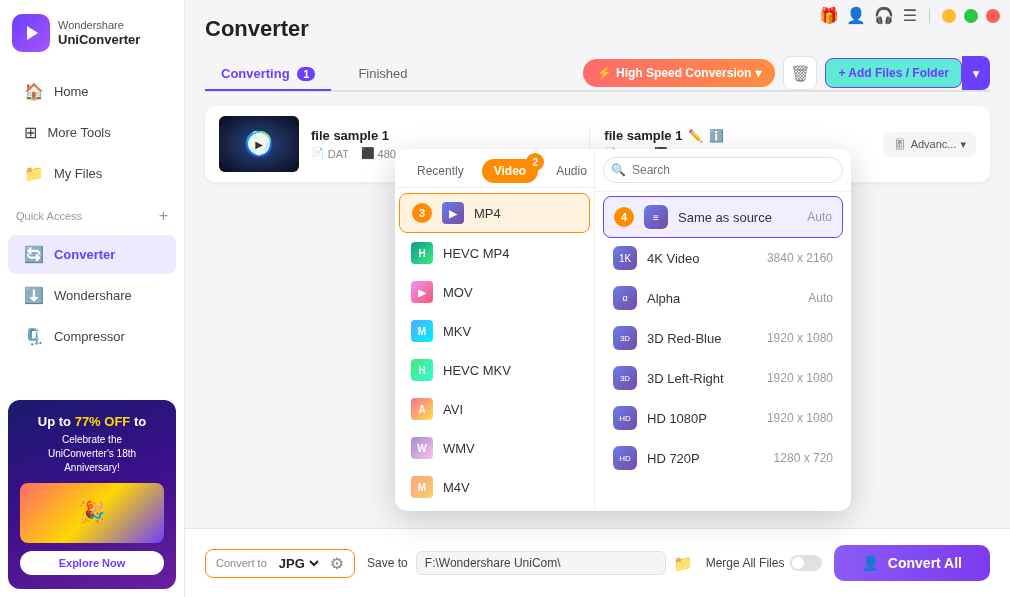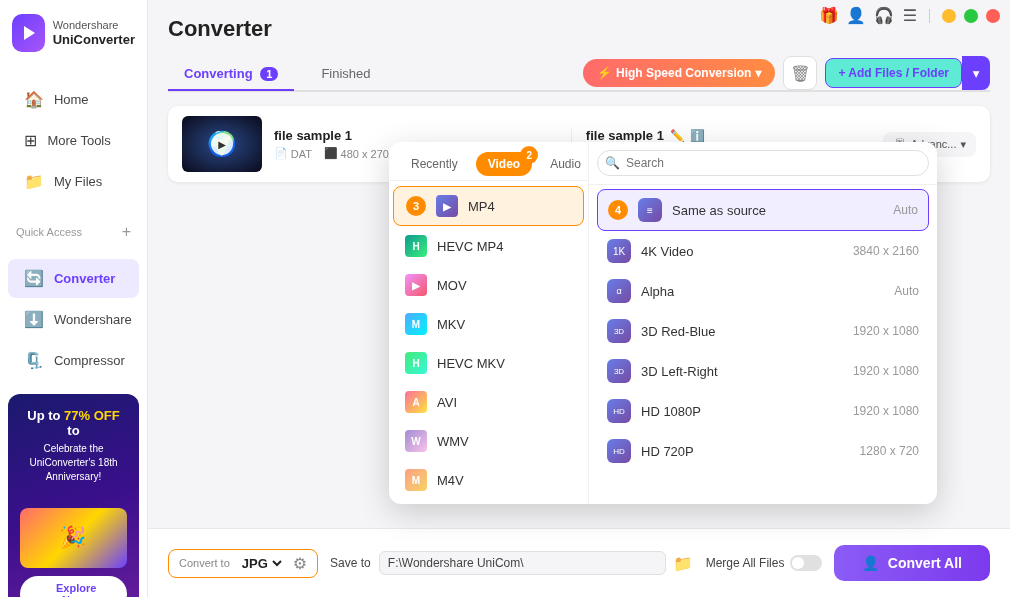--- a/index.html
+++ b/index.html
@@ -1,26 +1,25 @@
 <!DOCTYPE html>
 <html><head>
   <meta charset="utf-8">
   <style>
     * { box-sizing: border-box; margin: 0; padding: 0; }
     body { font-family: -apple-system, BlinkMacSystemFont, 'Segoe UI', sans-serif; background: #f5f5f7; display: flex; width: 1010px; height: 597px; overflow: hidden; }
 
     
     .sidebar {
-      width: 148px;
+      width: 185px;
       background: #fff;
       display: flex;
       flex-direction: column;
       border-right: 1px solid #e8e8e8;
       height: 100%;
-      gap: 8px;
     }
     .logo-area {
       display: flex;
       align-items: center;
       padding: 14px 12px;
       gap: 8px;
     }
     .logo-icon {
       width: 38px; height: 38px;
       background: linear-gradient(135deg, #6c3fff, #a855f7);
@@ -58,21 +57,21 @@
       background: linear-gradient(160deg, #1a1a6e, #3b0f8c, #6c1fa0);
       border-radius: 12px;
       padding: 14px 12px;
       color: #fff;
       font-size: 11px;
       text-align: center;
       margin-top: auto;
     }
     .promo-box .promo-title { font-size: 13px; font-weight: 700; margin-bottom: 4px; }
     .promo-box .promo-title span { color: #ffd700; }
-    .promo-box .promo-sub { font-size: 10px; margin-bottom: 24px; line-height: 1.4; }
+    .promo-box .promo-sub { font-size: 10px; margin-bottom: 8px; line-height: 1.4; }
     .promo-img {
       width: 100%;
       height: 60px;
       background: linear-gradient(135deg, #ff6b6b, #ffd700, #6c3fff);
       border-radius: 8px;
       margin-bottom: 8px;
       display: flex; align-items: center; justify-content: center;
       font-size: 22px;
     }
     .explore-btn {
@@ -265,29 +264,28 @@
       padding: 6px 10px;
       font-size: 11px;
       color: #555;
       cursor: pointer;
       display: flex; align-items: center; gap: 4px;
     }
 
     
     .dropdown-overlay {
       position: absolute;
-      top: 142px;
+      top: 149px;
       left: 210px;
       background: #fff;
       border-radius: 12px;
       box-shadow: 0 8px 32px rgba(0,0,0,0.18);
       z-index: 200;
       display: flex;
-      width: 548px;
-      margin-left: 31px;
+      width: 456px;
     }
     .format-tab {
       padding: 5px 12px;
       border-radius: 20px;
       font-size: 12px;
       color: #666;
       cursor: pointer;
       white-space: nowrap;
     }
     .format-tab.active {

